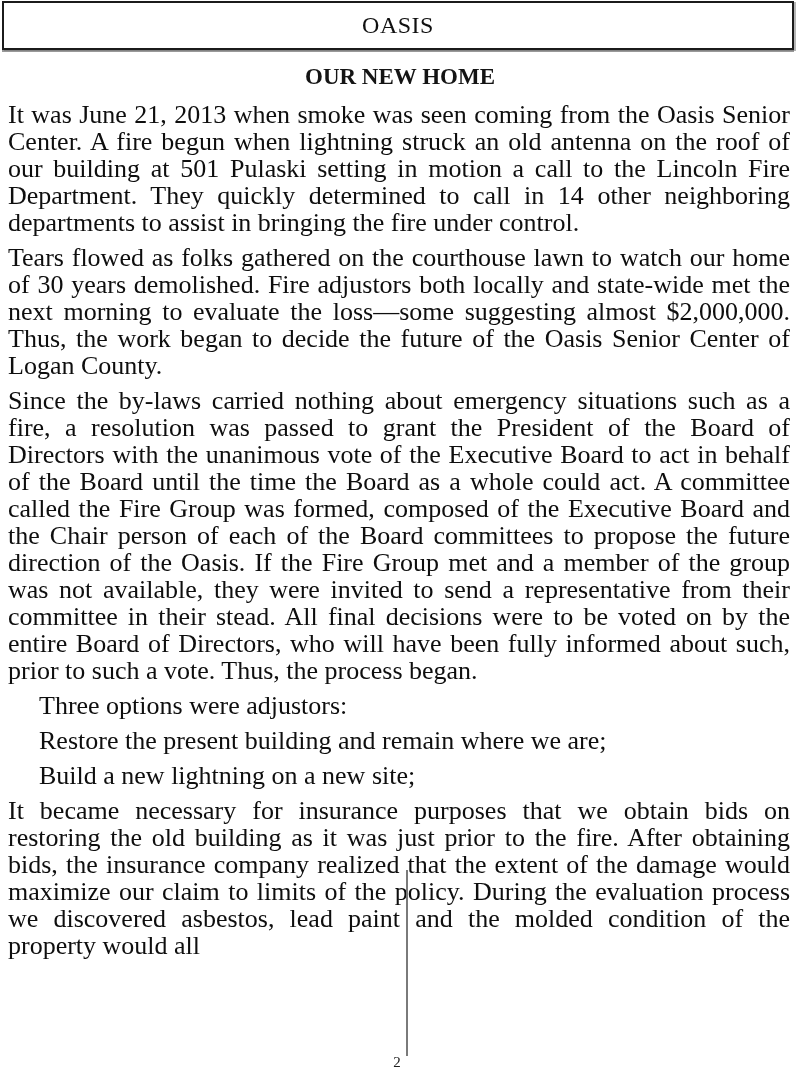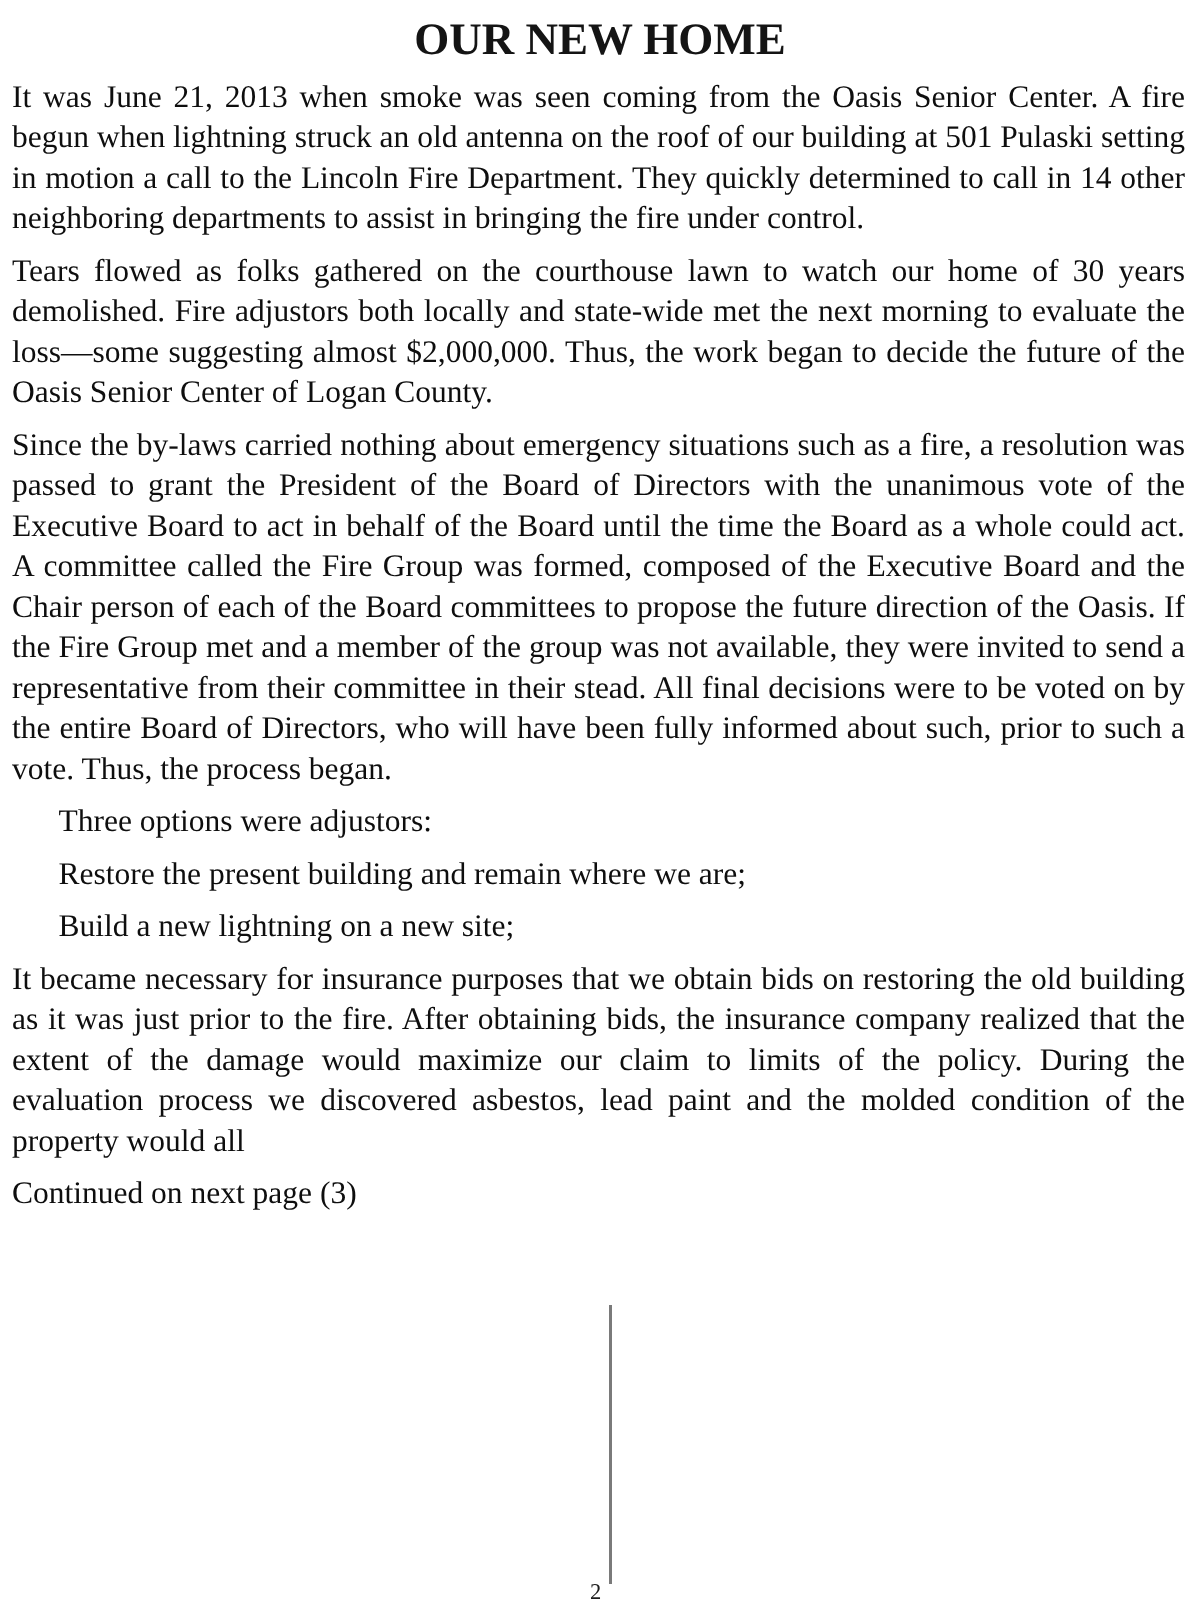--- a/index.html
+++ b/index.html
@@ -23,28 +23,28 @@
     background: #ffffff;
   }
   .masthead-title {
     font-size: 24px;
     letter-spacing: 0.5px;
     color: #101010;
   }
   .heading {
     margin: 13px 0 0 0;
     text-align: center;
-    font-size: 30px;
+    font-size: 23px;
     font-weight: bold;
     color: #141414;
     line-height: 27px;
   }
   .body-text {
     margin: 11px 10px 0 8px;
-    font-size: 21px;
+    font-size: 26px;
     line-height: 27px;
     text-align: justify;
   }
   .body-text p {
     margin: 0 0 8px 0;
   }
   .body-text p.indent {
     padding-left: 31px;
     text-align: left;
   }
@@ -70,39 +70,41 @@
     line-height: 18px;
     color: #1c1c1c;
     transform: translateX(-3px);
   }
 </style>
 </head>
 <body>
 
 <div class="page">
 
+  <div class="masthead">
+    <span class="masthead-title">OASIS</span>
+  </div>
 
   <h1 class="heading">OUR NEW HOME</h1>
 
   <div class="body-text">
     <p>It was June 21, 2013 when smoke was seen coming from the Oasis Senior Center.  A fire begun when lightning struck an old antenna on the roof of our building at 501 Pulaski setting in motion a call to the Lincoln Fire Department.  They quickly determined to call in 14 other neighboring departments to assist in bringing the fire under control.</p>
 
     <p>Tears flowed as folks gathered on the courthouse lawn to watch our home of  30 years demolished.  Fire adjustors both locally and state-wide met the next morning to evaluate the loss—some suggesting almost $2,000,000.  Thus, the work began to decide the future of the Oasis Senior Center of Logan County.</p>
 
     <p>Since the by-laws carried nothing about emergency situations such as a fire, a resolution was passed to grant the President of the Board of Directors with the unanimous vote of the Executive Board to act in behalf of the Board until the time the Board as a whole could act.   A committee called the Fire Group was formed, composed of the Executive Board and the Chair person of each of the Board committees to propose the future direction of the Oasis. If the Fire Group met and a member of the group was not available, they were invited to send a representative from their committee in their stead.  All final decisions were to be voted on by the entire Board of Directors, who will have been fully informed about such, prior to such a vote. Thus, the process began.</p>
 
     <p class="indent">Three options were adjustors:</p>
 
     <p class="indent">Restore the present building and remain where we are;</p>
 
     <p class="indent">Build a new lightning on a new site;</p>
 
 
     <p>It became necessary for insurance purposes that we obtain bids on restoring the old building as it was just prior to the fire.  After obtaining bids, the insurance company realized that the extent of the damage would maximize our claim to limits of the policy. During the evaluation process we discovered asbestos, lead paint and the molded condition of the property would all</p>
 
-    <p class="continued">Continued on next page (3)</p>
   </div>
 
   <div class="column-divider"></div>
 
   <div class="page-number">2</div>
 
 </div>
 
 </body></html>

